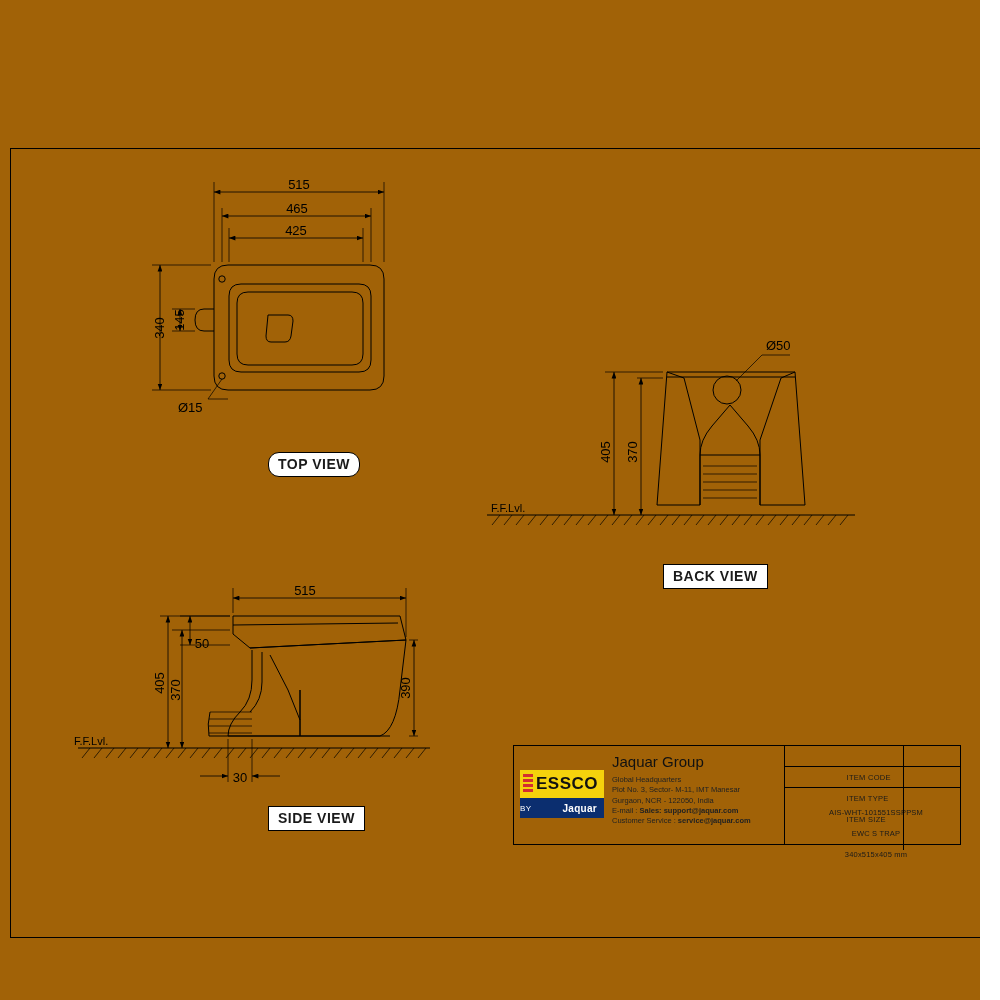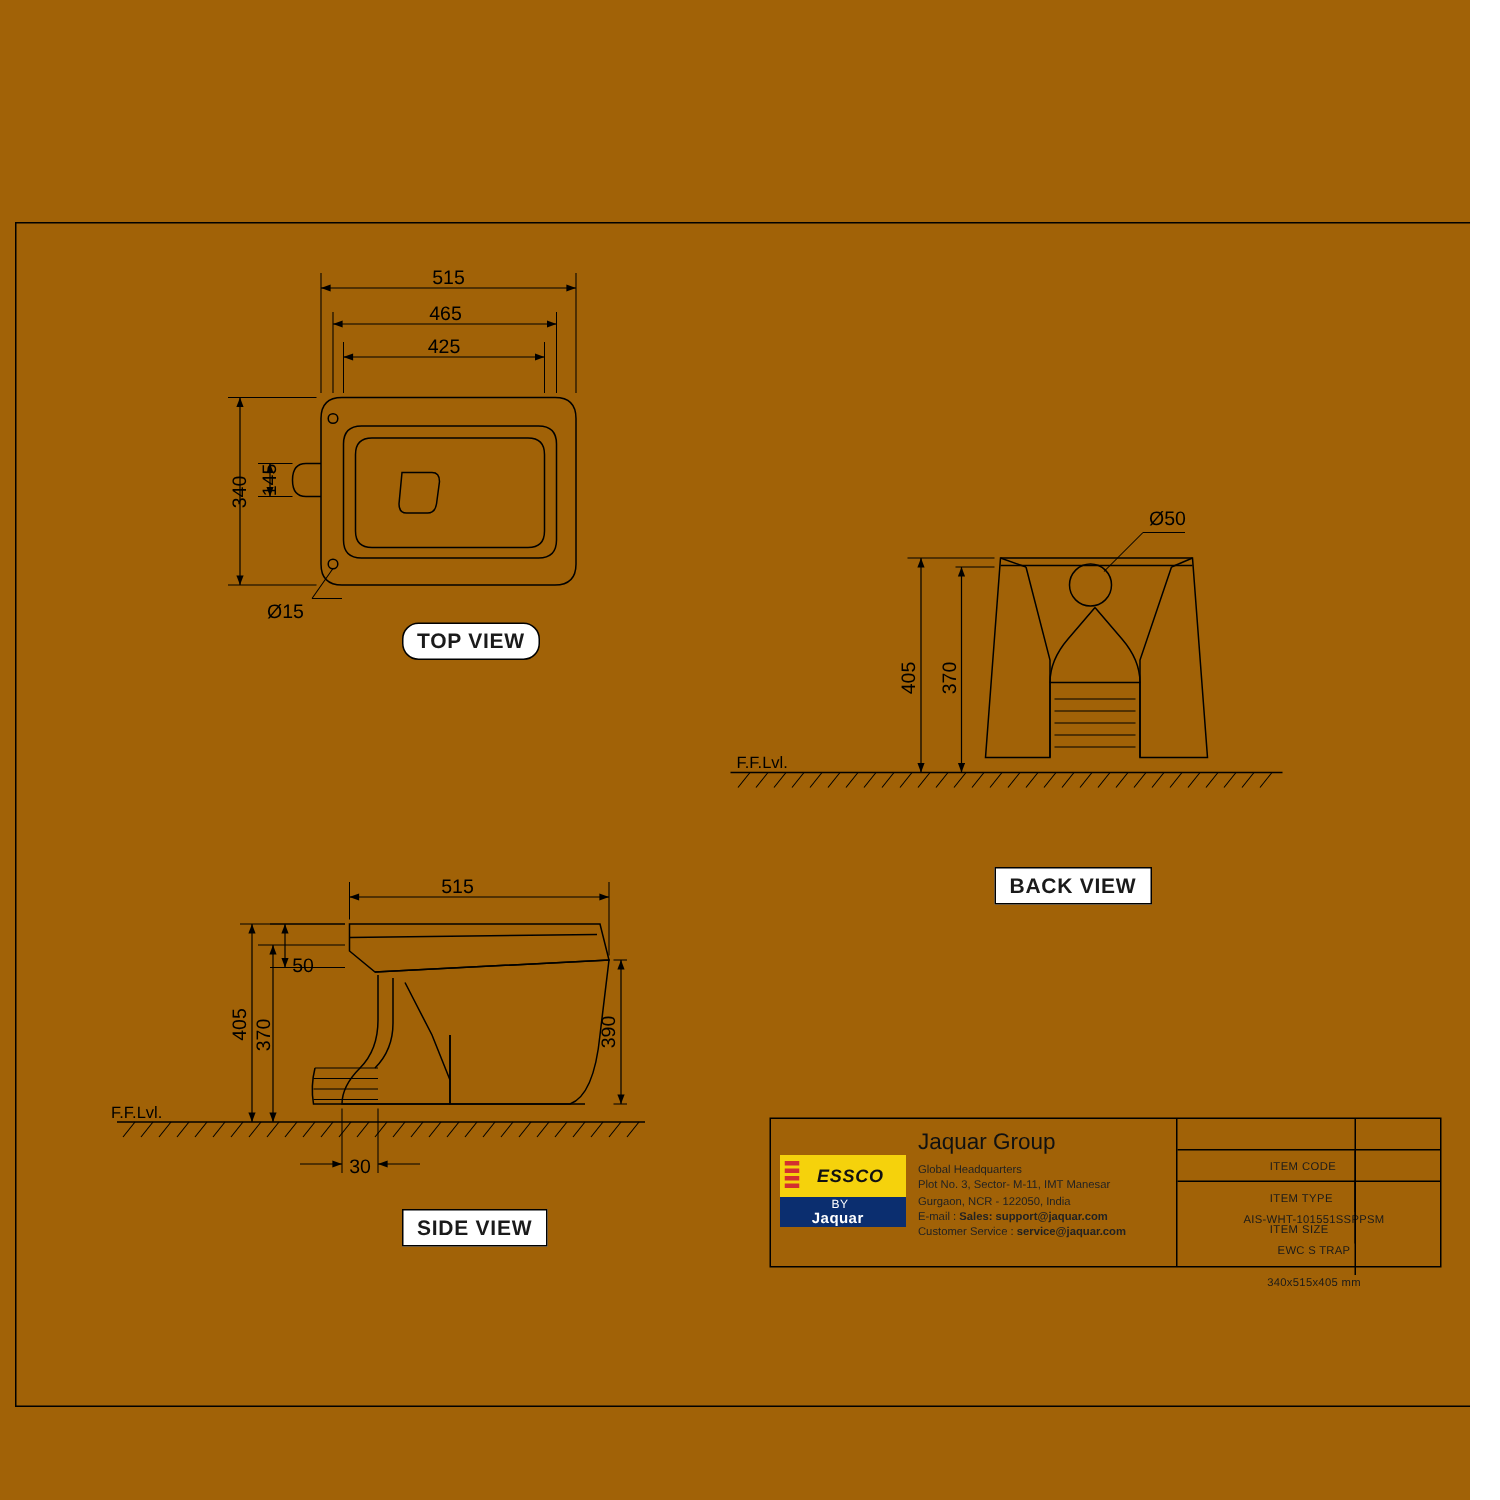--- a/index.html
+++ b/index.html
@@ -38,22 +38,22 @@
   .viewlabel {
     position: absolute;
     border: 1.5px solid #000;
     background: #fff;
     font-size: 14px;
     font-weight: bold;
     letter-spacing: 0.5px;
     padding: 3px 9px 4px 9px;
     white-space: nowrap;
   }
-  #lbl-top  { left: 268px; top: 415px; border-radius: 11px; }
-  #lbl-back { left: 663px; top: 578px; }
+  #lbl-top  { left: 268px; top: 452px; border-radius: 11px; }
+  #lbl-back { left: 663px; top: 564px; }
   #lbl-side { left: 268px; top: 806px; }
 
   
   .titleblock {
     position: absolute;
     left: 513px;
     top: 745px;
     width: 448px;
     height: 100px;
     border: 1px solid #000;
@@ -84,39 +84,37 @@
   }
   .logo-box .stripes {
     position: absolute;
     left: 3px;
     top: 4px;
     width: 10px;
     height: 20px;
   }
   .logo-text {
     font-weight: bold;
-    font-size: 12px;
-    font-style: italic;
+    font-size: 17px;
     color: #111;
     letter-spacing: 0.5px;
     padding-left: 10px;
   }
   .logo-sub {
     width: 84px;
     height: 20px;
     background: #0b2e6f;
     color: #fff;
     font-size: 8px;
     display: flex;
     align-items: center;
     justify-content: space-between;
     padding-right: 4px;
     box-sizing: border-box;
     letter-spacing: .3px;
-    flex-direction: column;
   }
   .logo-sub b { font-size: 10px; margin-right: 3px;}
   .company {
     padding-left: 8px;
     line-height: 1.35;
   }
   .company .cname {
     font-size: 15px;
     font-weight: normal;
     color: #111;

